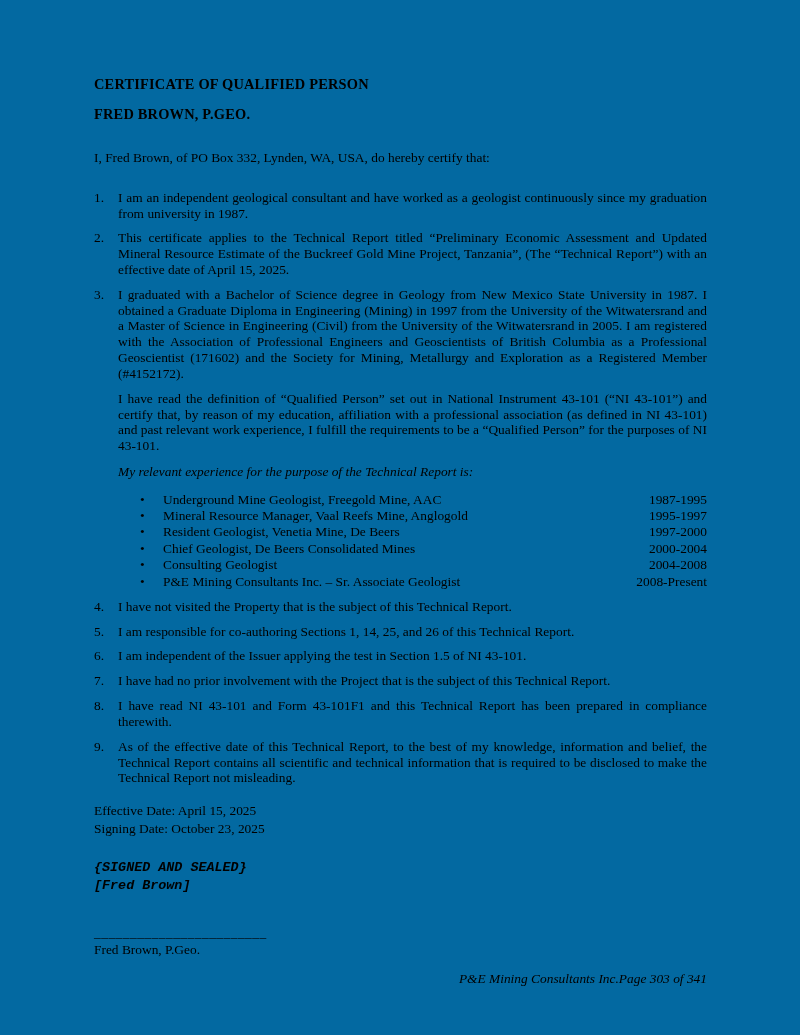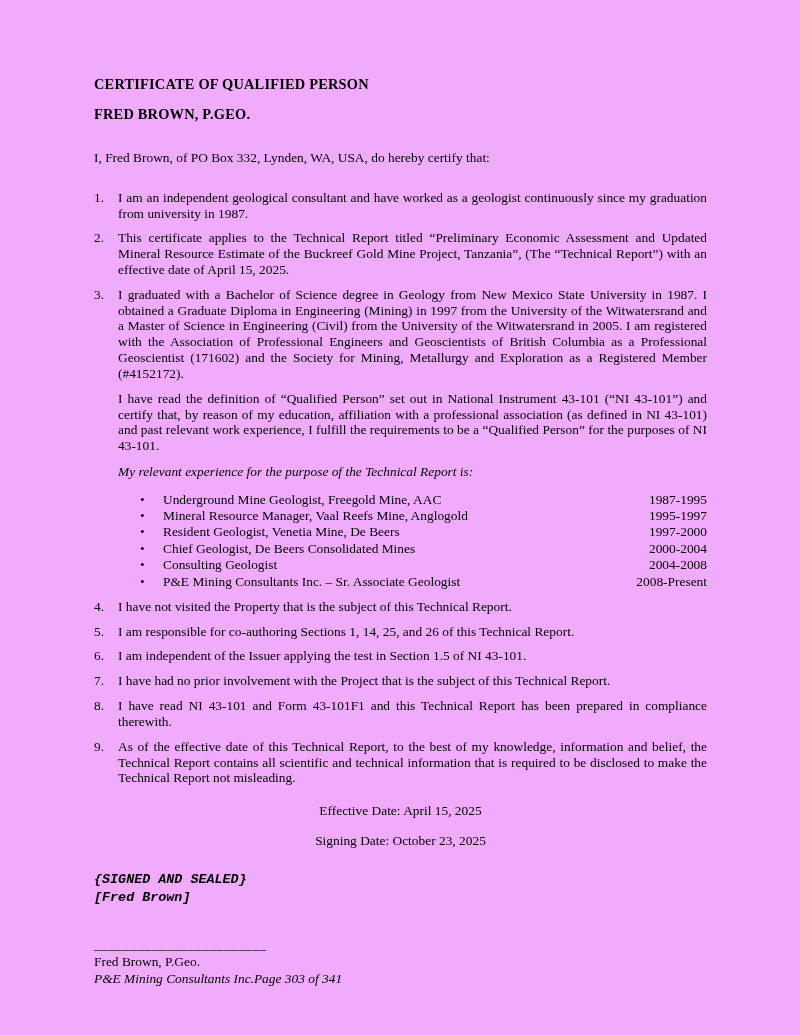--- a/index.html
+++ b/index.html
@@ -1,20 +1,20 @@
 <!DOCTYPE html>
 <html><head>
 <meta charset="utf-8">
 <style>
   html, body { margin: 0; padding: 0; background: #ffffff; }
   .page {
     position: relative;
     width: 800px;
     height: 1035px;
-    background: #f0abfc;
+    background: #0369a1;
     color: #000000;
     font-family: "Liberation Serif", "DejaVu Serif", serif;
     font-size: 13.4px;
     line-height: 1.18;
     box-sizing: border-box;
     padding: 76px 93px 0 94px;
     overflow: hidden;
   }
   h1.doc-title {
     font-size: 14.4px;
@@ -37,38 +37,38 @@
     text-align: justify;
     font-family: Liberation Serif, serif;
   }
   p.sub-intro { margin: 1px 0 12px 24px; font-style: italic; }
   .exp-list { margin: 0 0 9px 0; }
   .exp-row { display: flex; margin-left: 46px; line-height: 1.22; }
   .exp-row .bullet { flex: none; width: 23px; }
   .exp-row .role { flex: none; }
   .exp-row .years { margin-left: auto; }
   .dates { margin-top: 16px; }
-  .dates p { margin: 12px; line-height: 18px; text-align: center; }
+  .dates p { margin: 0; line-height: 18px; }
   .signed-block { margin-top: 21px; }
   .signed-block p {
     margin: 0;
     line-height: 18px;
     font-weight: bold;
     font-style: italic;
     font-family: Liberation Mono, monospace;
   }
   p.sig-line { margin: 30px 0 0 0; line-height: 15px; letter-spacing: 0.5px; }
   p.sig-name { margin: 2px 0 0 0; }
   .footer {
     position: absolute;
     left: 94px;
     right: 93px;
     bottom: 48px;
     display: flex;
-    justify-content: flex-start;
+    justify-content: flex-end;
     align-items: flex-start;
     font-style: italic;
   }
   .footer p { margin: 0; line-height: 16px; }
 </style>
 </head>
 <body>
 
 <div class="page">
 

